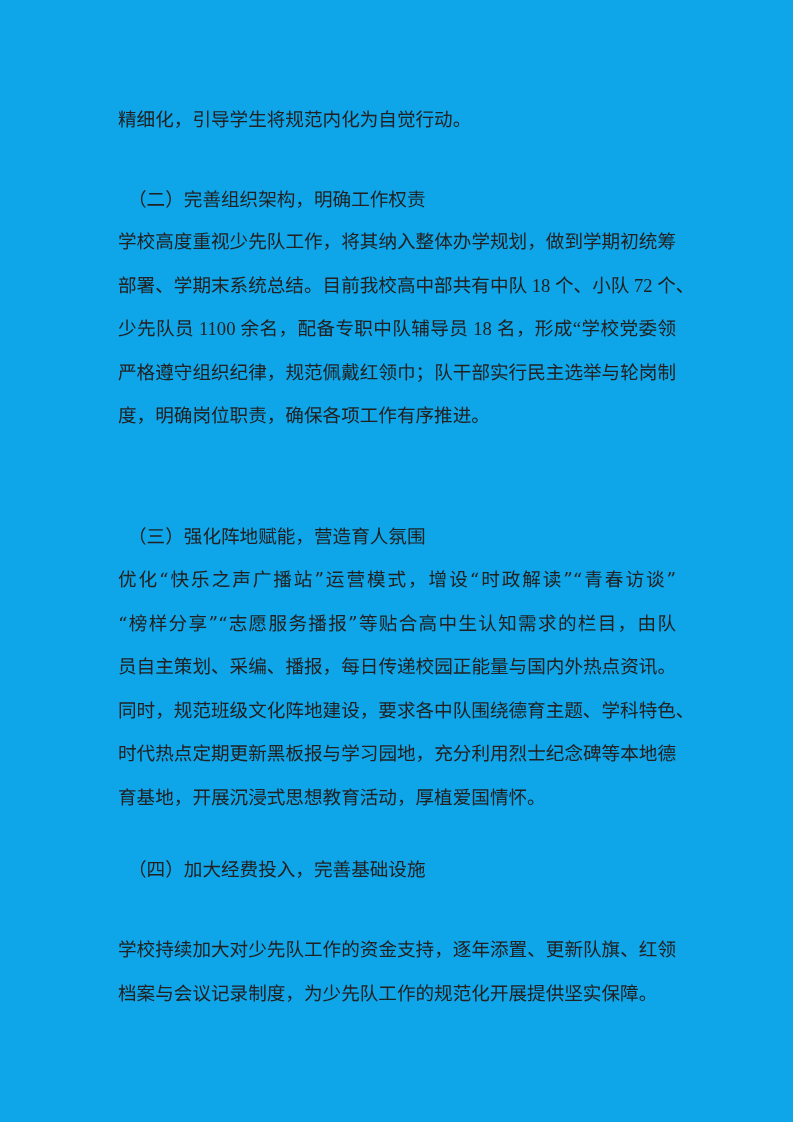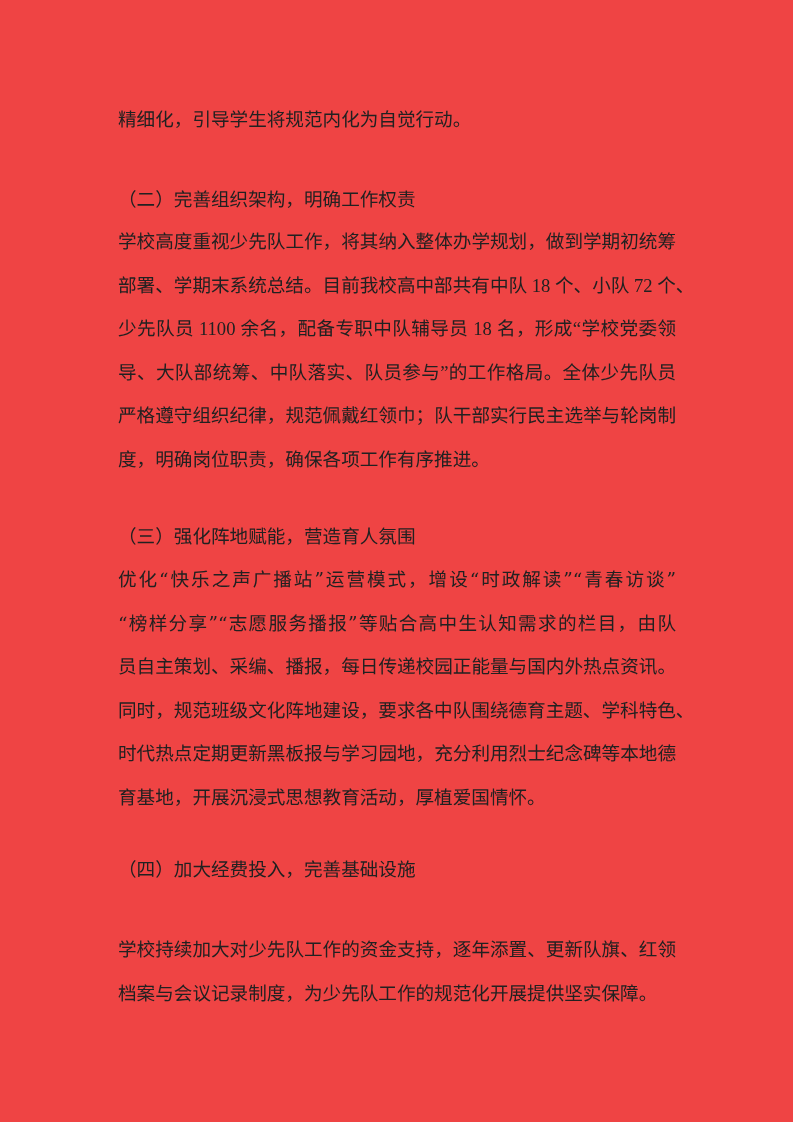--- a/index.html
+++ b/index.html
@@ -5,21 +5,21 @@
 <style>
   html, body {
     margin: 0;
     padding: 0;
     background: #ffffff;
   }
   .page {
     position: relative;
     width: 793px;
     height: 1122px;
-    background: #ef4444;
+    background: #0ea5e9;
     overflow: hidden;
     font-family: "DejaVu Serif", "Liberation Serif", serif;
     color: #212121;
   }
   .content-block {
     position: absolute;
     left: 118px;
     width: 558px;
     font-size: 18.6px;
     line-height: 43.5px;
@@ -38,20 +38,21 @@
   }
   .line.last {
     text-align: left;
     text-align-last: left;
   }
   .heading {
     font-size: 18.6px;
     font-weight: 400;
     line-height: 43.5px;
     text-align: left;
+    margin-left: 10px;
   }
   
   .b-p1 { top: 98px;  }
   .b-h2 { top: 178px; }
   .b-p2 { top: 220px; font-family: Liberation Serif, serif; }
   .b-h3 { top: 515px; }
   .b-p3 { top: 558px; }
   .b-h4 { top: 848px; }
   .b-p4 { top: 928px; }
 </style>
@@ -63,21 +64,20 @@
   <p class="content-block para b-p1">
     <span class="line last">精细化，引导学生将规范内化为自觉行动。</span>
   </p>
 
   <h2 class="content-block heading b-h2">（二）完善组织架构，明确工作权责</h2>
 
   <p class="content-block para b-p2">
     <span class="line">学校高度重视少先队工作，将其纳入整体办学规划，做到学期初统筹</span>
     <span class="line">部署、学期末系统总结。目前我校高中部共有中队 18 个、小队 72 个、</span>
     <span class="line">少先队员 1100 余名，配备专职中队辅导员 18 名，形成“学校党委领</span>
-    <span class="line">导、大队部统筹、中队落实、队员参与”的工作格局。全体少先队员</span>
     <span class="line">严格遵守组织纪律，规范佩戴红领巾；队干部实行民主选举与轮岗制</span>
     <span class="line last">度，明确岗位职责，确保各项工作有序推进。</span>
   </p>
 
   <h2 class="content-block heading b-h3">（三）强化阵地赋能，营造育人氛围</h2>
 
   <p class="content-block para b-p3">
     <span class="line">优化“快乐之声广播站”运营模式，增设“时政解读”“青春访谈”</span>
     <span class="line">“榜样分享”“志愿服务播报”等贴合高中生认知需求的栏目，由队</span>
     <span class="line">员自主策划、采编、播报，每日传递校园正能量与国内外热点资讯。</span>

